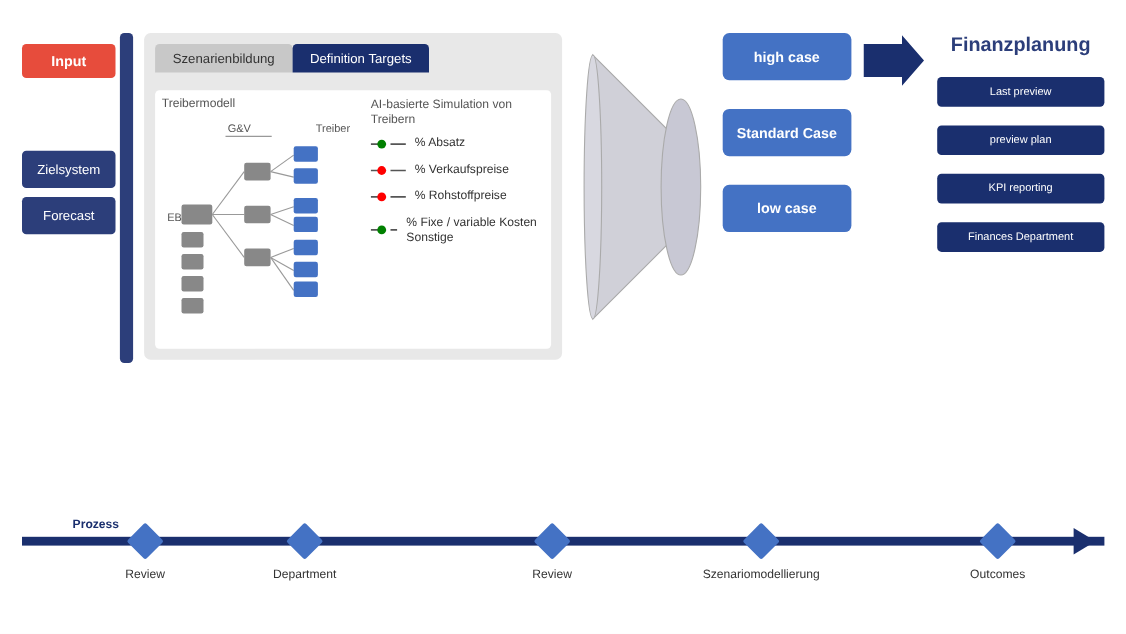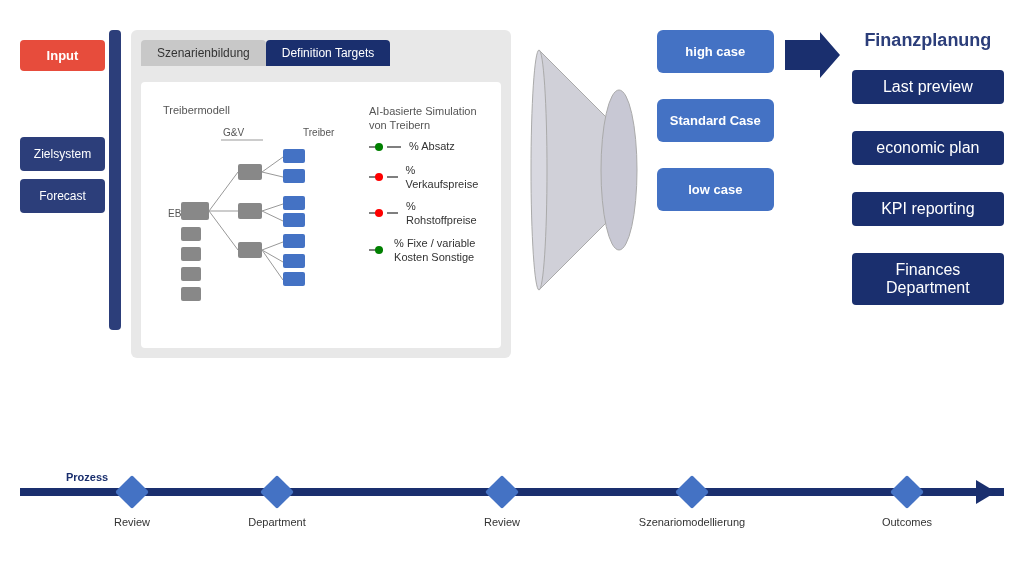--- a/index.html
+++ b/index.html
@@ -107,24 +107,24 @@
       background: #1a2f6e;
       color: white;
       padding: 6px 16px;
       font-size: 12px;
       border-radius: 4px 4px 0 0;
     }
 
     .main-box-body {
       display: flex;
       flex-direction: row;
-      gap: 26px;
+      gap: 10px;
       background: white;
       border-radius: 4px;
-      padding: 22px;
+      padding: 6px;
     }
 
     
     .tree-section {
       flex: 0 0 180px;
     }
 
     .tree-title {
       font-size: 11px;
       color: #555;
@@ -207,23 +207,23 @@
       color: #2c3e7a;
       margin-bottom: 8px;
       text-align: center;
     }
 
     .finanz-btn {
       background: #1a2f6e;
       color: white;
       padding: 8px 10px;
       border-radius: 4px;
-      font-size: 16px;
-      text-align: center;
-      margin-bottom: 16px;
+      font-size: 10px;
+      text-align: center;
+      margin-bottom: 6px;
       cursor: pointer;
     }
 
     
     .bottom-area {
       height: 110px;
       background: white;
       position: relative;
       padding: 0 20px;
     }
@@ -400,21 +400,21 @@
 
     <div class="arrow-area">
       <svg width="55" height="50">
         <polygon points="0,10 35,10 35,2 55,25 35,48 35,40 0,40" fill="#1a2f6e"></polygon>
       </svg>
     </div>
 
     <div class="finanz-area">
       <div class="finanz-title">Finanzplanung</div>
       <div class="finanz-btn">Last preview</div>
-      <div class="finanz-btn">economic plan</div>
+      <div class="finanz-btn">preview plan</div>
       <div class="finanz-btn">KPI reporting</div>
       <div class="finanz-btn">Finances Department</div>
     </div>
 
   </div>
 
   <div class="bottom-area">
     <div class="process-bar">
       <span class="process-label">Prozess</span>
 

